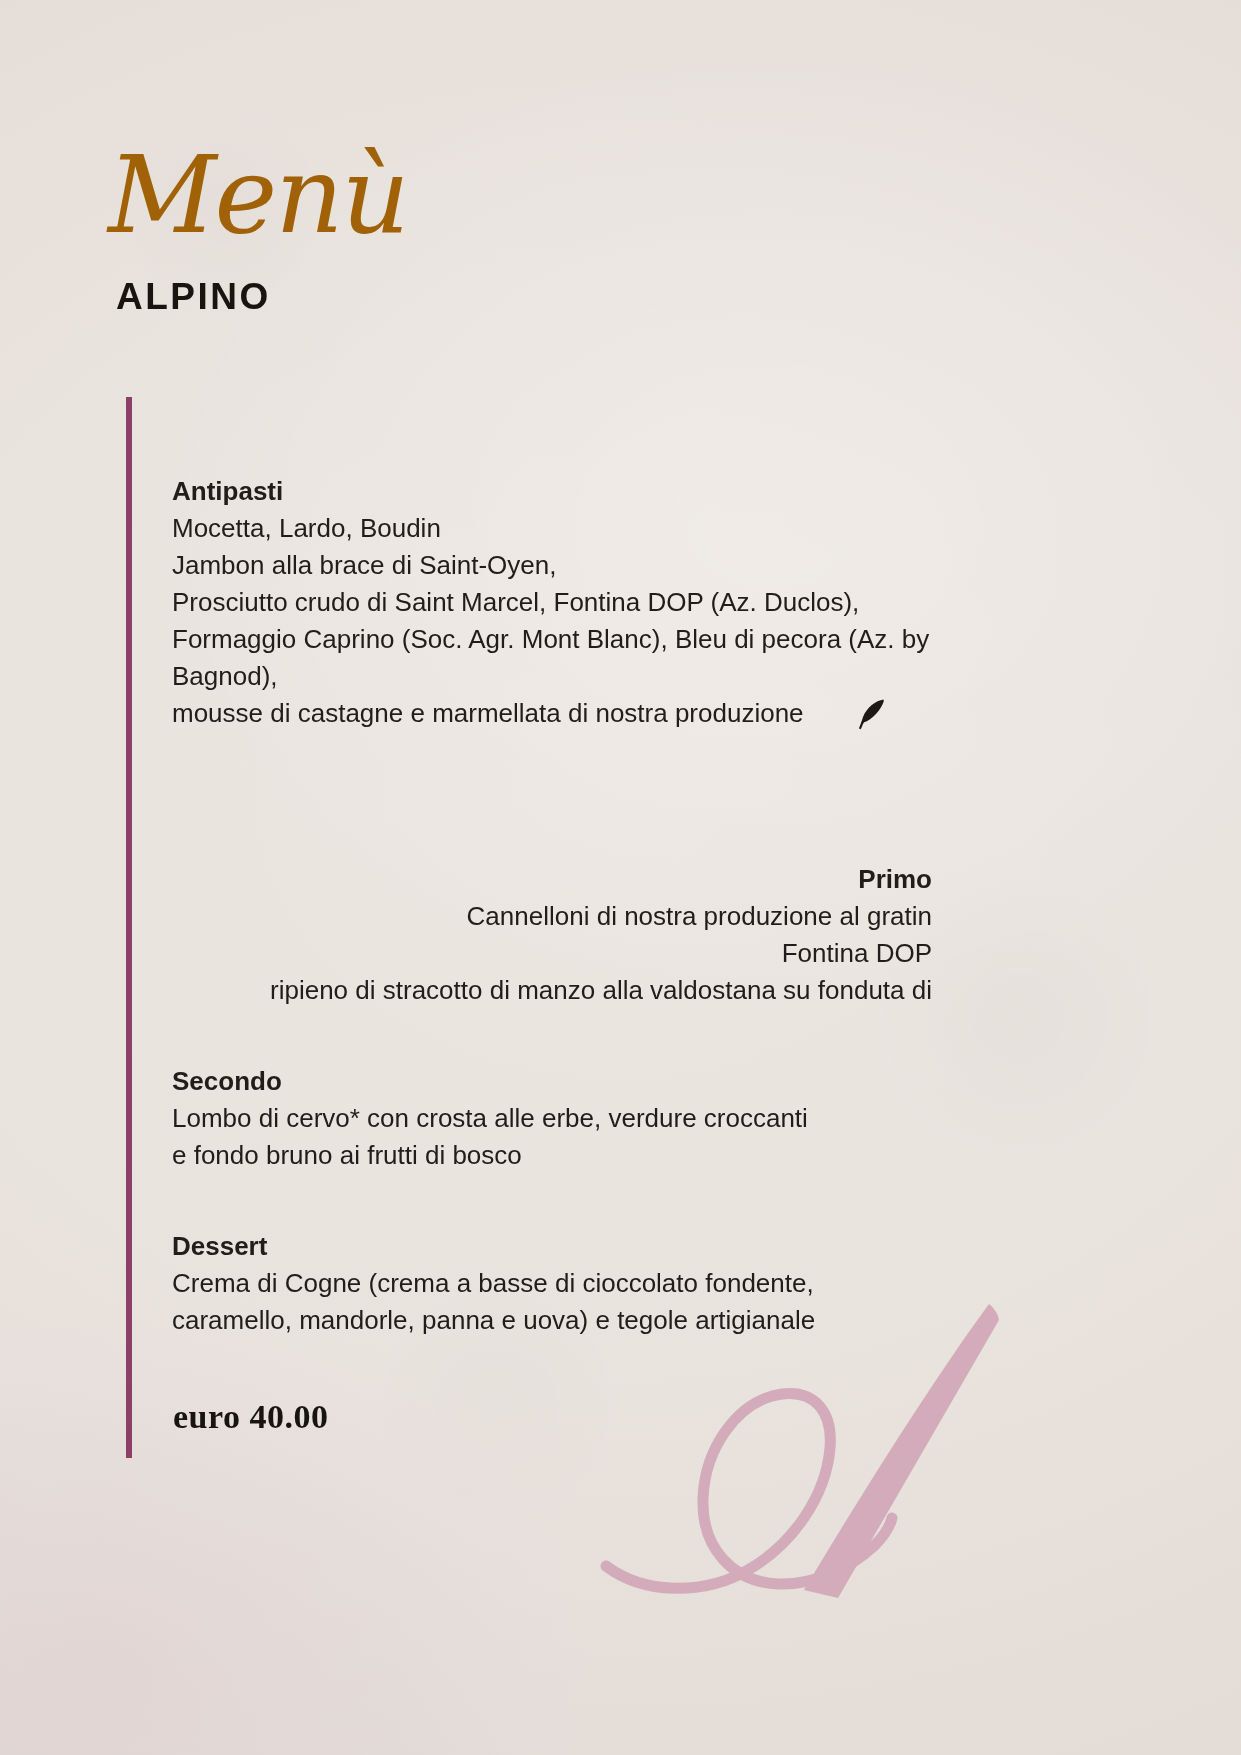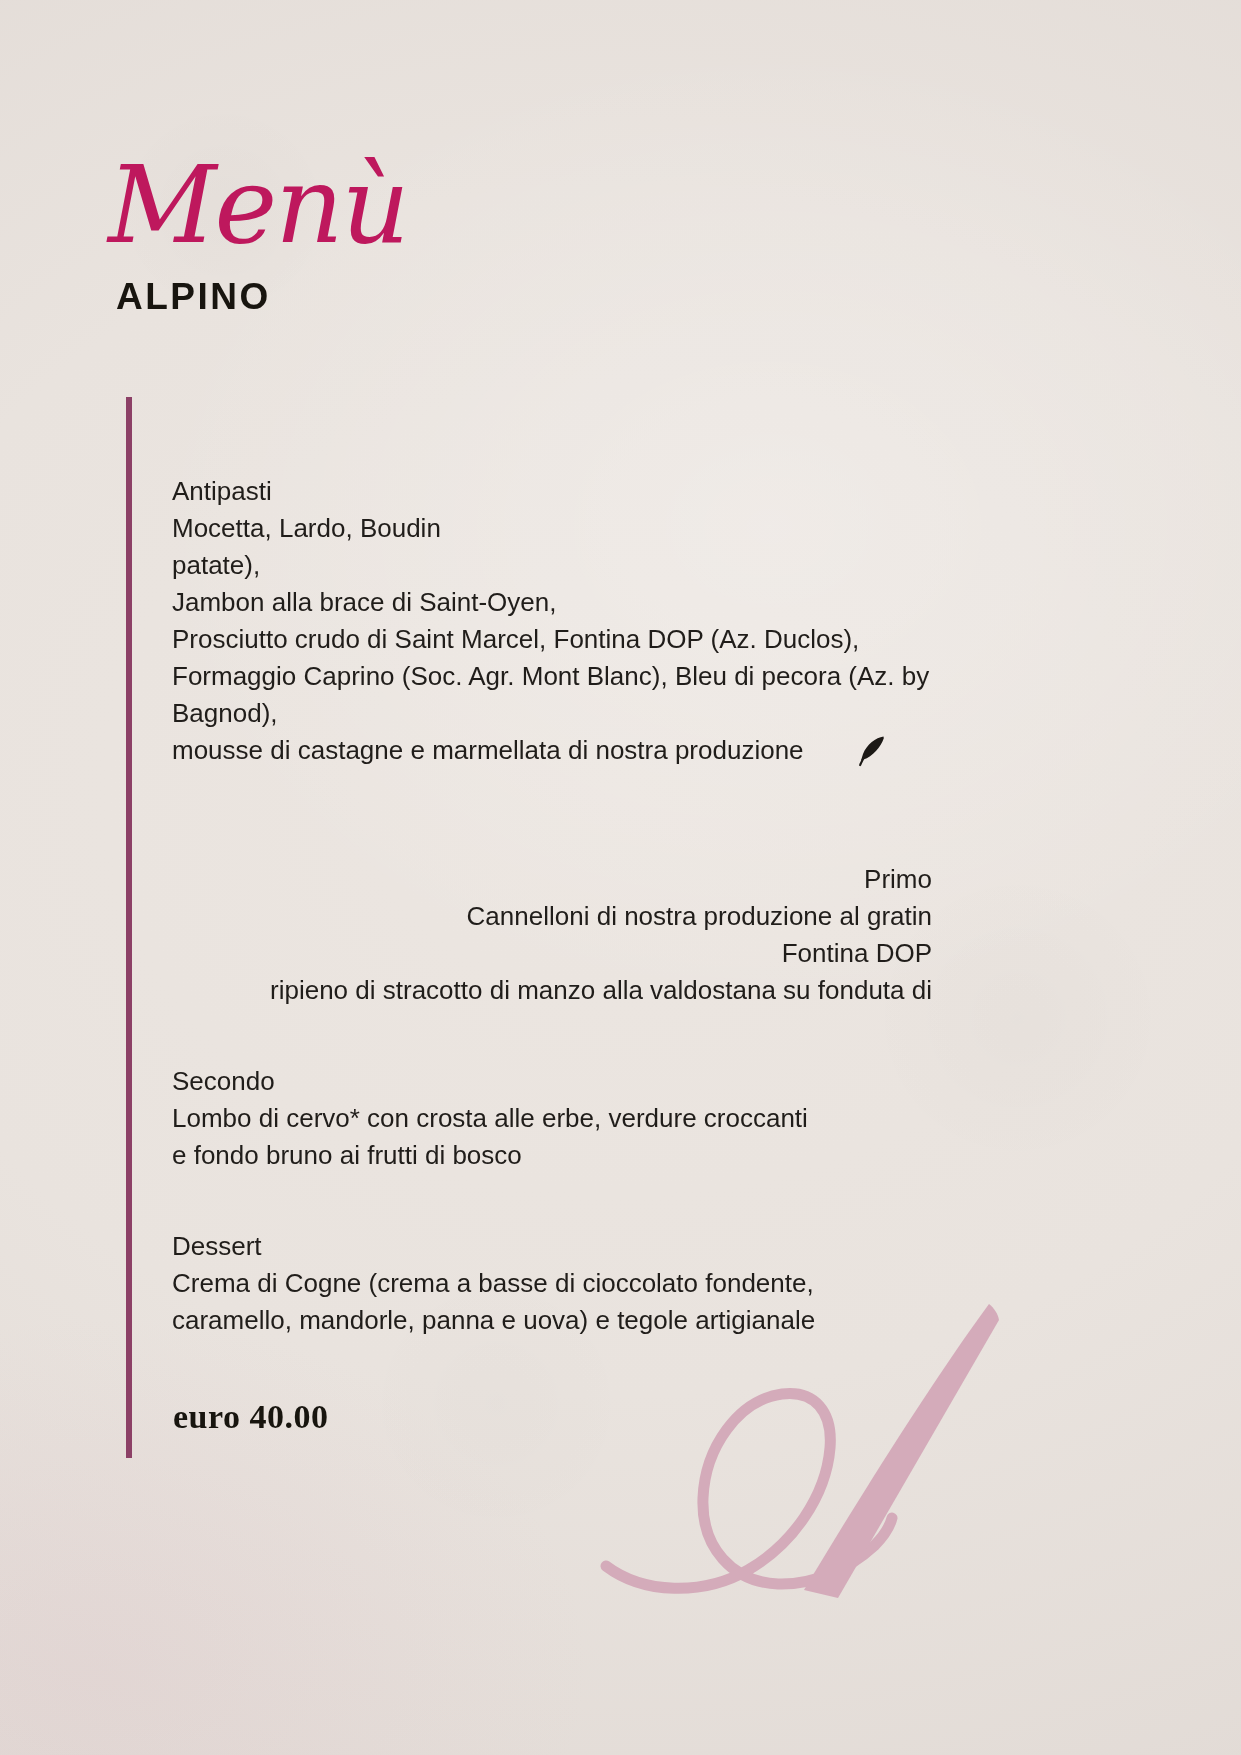--- a/index.html
+++ b/index.html
@@ -25,27 +25,27 @@
     pointer-events: none;
     background:
       radial-gradient(circle 160px at 18% 12%, rgba(0,0,0,0.015), rgba(0,0,0,0) 70%),
       radial-gradient(circle 220px at 82% 58%, rgba(0,0,0,0.015), rgba(0,0,0,0) 70%),
       radial-gradient(circle 200px at 40% 80%, rgba(0,0,0,0.012), rgba(0,0,0,0) 70%);
   }
 
   .title-script {
     position: absolute;
     left: 108px;
-    top: 150px;
+    top: 140px;
     font-family: "DejaVu Serif", serif;
     font-style: italic;
     font-weight: 400;
     font-size: 106px;
     line-height: 1.05;
-    color: #be185d;
+    color: #a16207;
     letter-spacing: -2px;
   }
 
   .title-sub {
     position: absolute;
     left: 116px;
     top: 276px;
     font-family: "Liberation Sans", sans-serif;
     font-weight: 700;
     font-size: 37px;
@@ -64,21 +64,21 @@
 
   .menu-col {
     position: absolute;
     left: 172px;
     width: 760px;
     font-size: 26px;
     line-height: 37px;
     white-space: nowrap;
   }
   .section-heading {
-    font-weight: 400;
+    font-weight: 700;
   }
   .menu-line { }
   .line-with-icon {
     display: flex;
     align-items: center;
     gap: 38px;
   }
   .feather-wrap {
     display: inline-block;
     margin-left: 14px;
@@ -117,21 +117,20 @@
 <div class="paper-grain"></div>
 
 <div class="title-script">Menù</div>
 <div class="title-sub">ALPINO</div>
 
 <div class="rule-vertical"></div>
 
 <div class="menu-col" id="sec-antipasti">
   <div class="section-heading">Antipasti</div>
   <div class="menu-line">Mocetta, Lardo, Boudin</div>
-  <div class="menu-line">patate),</div>
   <div class="menu-line">Jambon alla brace di Saint-Oyen,</div>
   <div class="menu-line">Prosciutto crudo di Saint Marcel, Fontina DOP (Az. Duclos),</div>
   <div class="menu-line">Formaggio Caprino (Soc. Agr. Mont Blanc), Bleu di pecora (Az. by</div>
   <div class="menu-line">Bagnod),</div>
   <div class="menu-line line-with-icon">
     <span>mousse di castagne e marmellata di nostra produzione</span>
     <span class="feather-wrap">
       <svg width="30" height="32" viewBox="0 0 30 32">
         <path d="M27.5 1.5 C 20 2.5, 10.5 9.5, 7 19 L 5 25.5 L 7.5 24.5 C 16.5 21.5, 25 12, 27.8 3.2 Z" fill="#1c1916"></path>
         <path d="M4.2 30 C 6 25, 9.5 18.5, 13.5 14" stroke="#1c1916" stroke-width="2.2" fill="none" stroke-linecap="round"></path>

